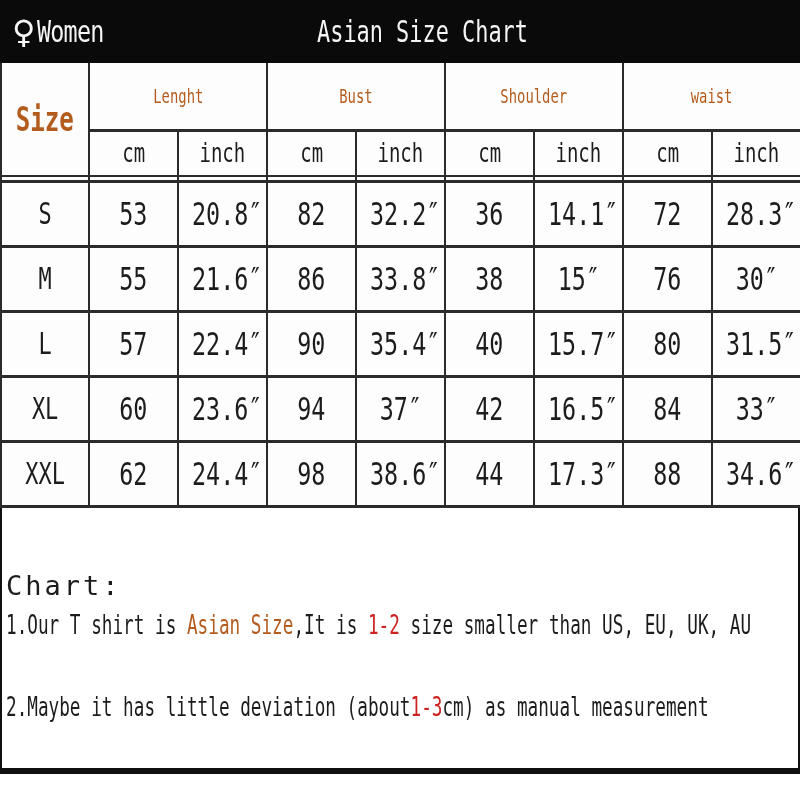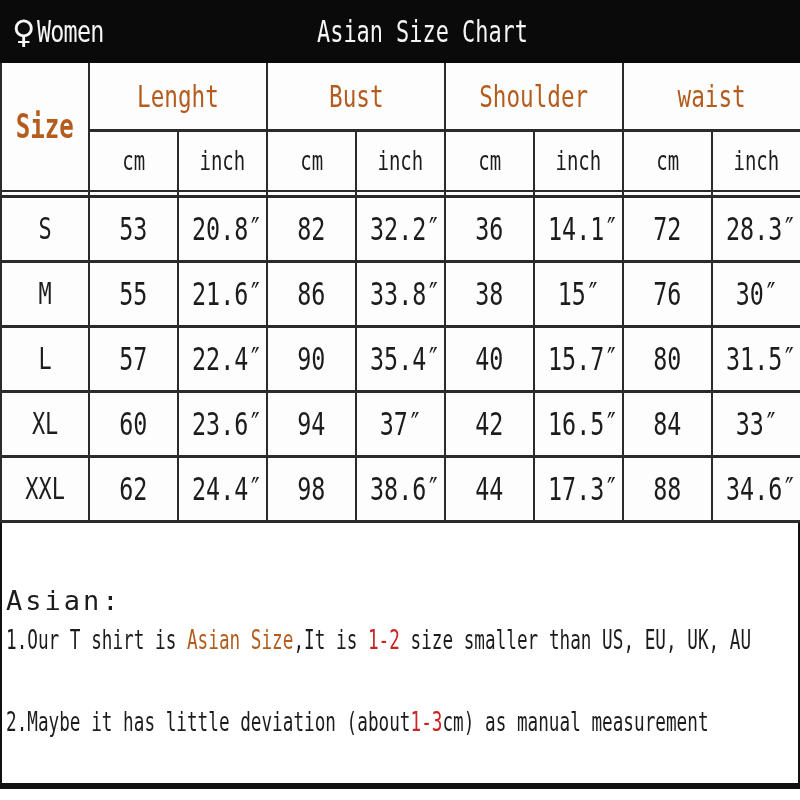--- a/index.html
+++ b/index.html
@@ -30,26 +30,26 @@
 
   
   table.chart{width:800px;border-collapse:collapse;table-layout:fixed;background:#fdfdfd;}
   table.chart td{
     border-left:2px solid var(--line);
     border-right:2px solid var(--line);
     text-align:center;vertical-align:middle;
     overflow:hidden;
   }
   tr.group-row{height:67px;}
-  tr.unit-row{height:61px;padding-left:30px;}
+  tr.unit-row{height:46px;padding-left:30px;}
   tr.spacer-row{height:5px;}
   tbody tr{height:65px;}
 
   td.corner{font-size:33px;color:var(--orange);border-bottom:2px solid var(--line);font-weight:bold;}
-  td.group{font-size:31px;color:var(--orange);border-bottom:3px solid var(--line);}
+  td.group{font-size:19px;color:var(--orange);border-bottom:3px solid var(--line);}
   tr.unit-row td{font-size:26px;border-bottom:2px solid var(--line);}
   tr.spacer-row td{border-top:none;border-bottom:none;}
   tbody td{border-top:3px solid var(--line);font-size:32px;}
   tbody tr:last-child td{border-bottom:3px solid var(--line);text-decoration:underline;}
   tbody td.size-cell{font-size:30px;}
 
   
   .note{
     position:relative;height:260px;background:#ffffff;
     border-left:2px solid #111;border-right:2px solid #111;
@@ -174,21 +174,21 @@
           <td class="val-cell"><span class="cx">38.6″</span></td>
           <td class="val-cell"><span class="cx">44</span></td>
           <td class="val-cell"><span class="cx">17.3″</span></td>
           <td class="val-cell"><span class="cx">88</span></td>
           <td class="val-cell"><span class="cx">34.6″</span></td>
         </tr>
       </tbody>
   </table>
 
   <section class="note">
-    <div class="note-title">Asian:</div>
+    <div class="note-title">Chart:</div>
     <div class="note-line l1">
       <span class="cxl"><span>1.Our T shirt is </span><span class="hl-orange">Asian Size</span><span>,It is </span><span class="hl-red">1-2</span><span> size smaller than US, EU, UK, AU</span></span>
     </div>
     <div class="note-line l3">
       <span class="cxl"><span>2.Maybe it has little deviation (about</span><span class="hl-red">1-3</span><span>cm) as manual measurement</span></span>
     </div>
   </section>
 
   <div class="bottom-bar"></div>
 

